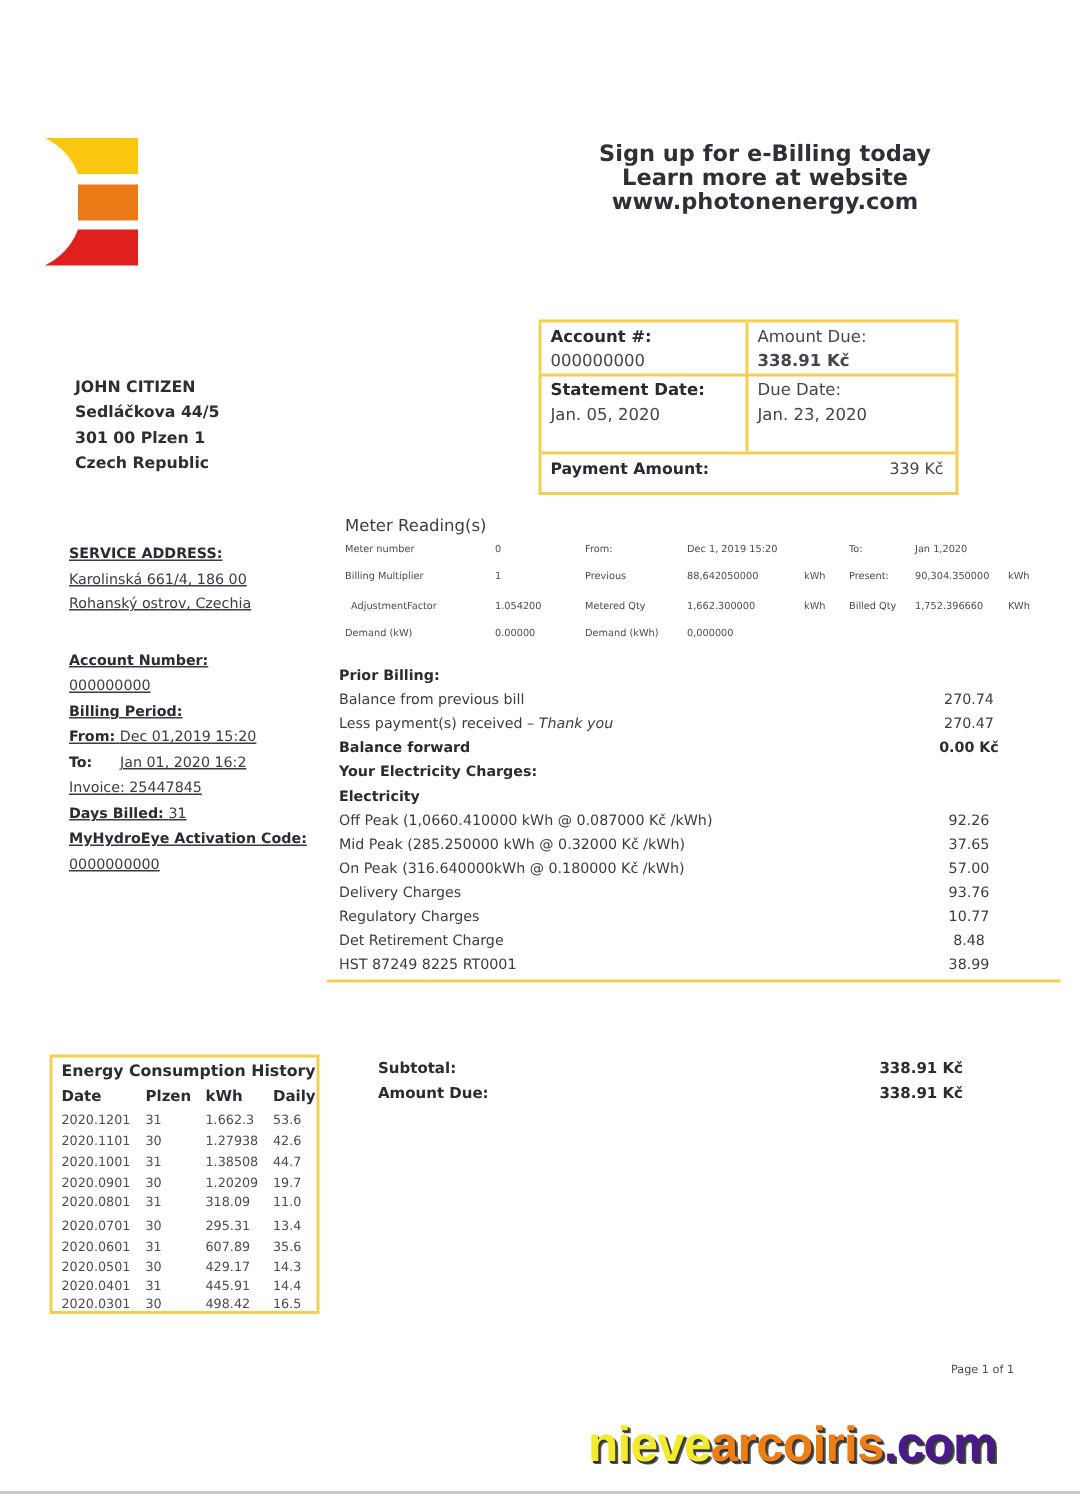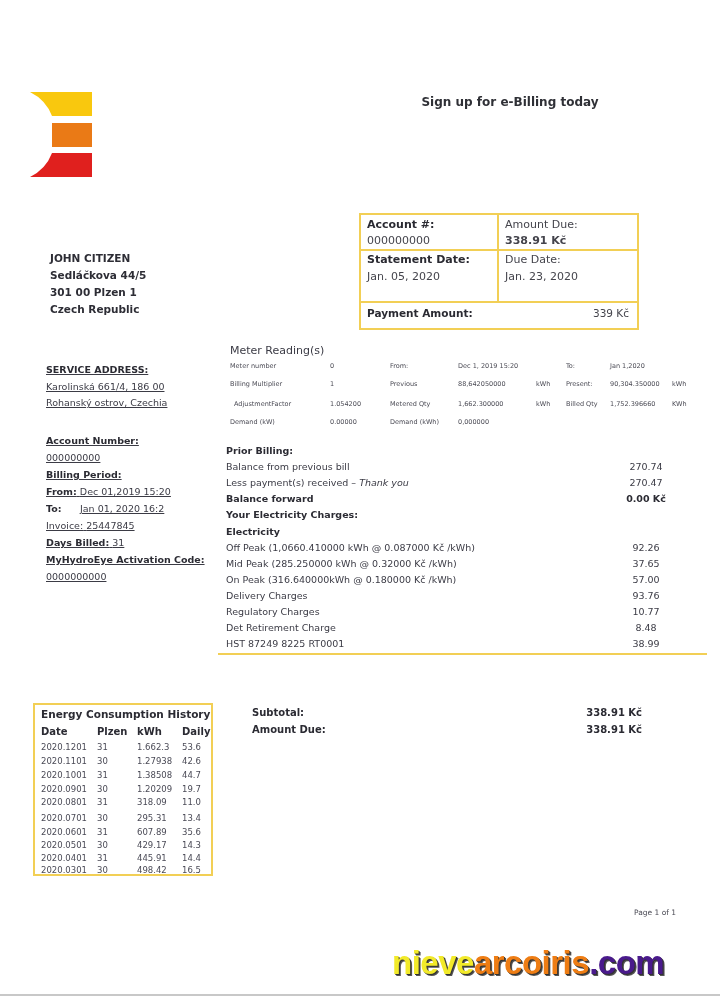--- a/index.html
+++ b/index.html
@@ -5,21 +5,21 @@
   * { margin: 0; padding: 0; box-sizing: border-box; }
   html, body { width: 720px; height: 1000px; background: #ffffff; overflow: hidden; }
   body { position: relative; font-family: "DejaVu Sans", sans-serif; color: #3a3a44; }
   .abs { position: absolute; }
   .bold { font-weight: bold; color: #2b2b33; }
 
   
   .logo { left: 30px; top: 90px; width: 280px; height: 88px; }
   .logo-text { position: absolute; left: 106px; font-family: "Liberation Sans", sans-serif; font-weight: bold; color: #5b5b5f; font-size: 41px; line-height: 41px; letter-spacing: 0.5px; }
 
-  .promo { left: 360px; top: 94px; width: 300px; text-align: center; font-size: 12px; line-height: 16px; color: #2f3036; font-weight: bold; }
+  .promo { left: 360px; top: 94px; width: 300px; text-align: center; font-size: 15px; line-height: 16px; color: #2f3036; font-weight: bold; }
 
   
   .acct-box { left: 359px; top: 213px; width: 280px; height: 117px; border: 2px solid #f2cf55; }
   .acct-box .cell { position: absolute; font-size: 11px; line-height: 16px; }
   .acct-box .lbl { font-weight: bold; color: #2a2a32; }
   .acct-box .val { color: #44444c; }
   .vline { position: absolute; background: #f2cf55; }
   .hline { position: absolute; background: #f2cf55; }
 
   .cust { left: 50px; top: 250px; font-size: 10.5px; line-height: 17px; font-weight: bold; color: #2d2d35; }
@@ -64,20 +64,21 @@
 <div class="abs logo">
   <svg class="abs" style="left:0;top:0" width="100" height="88">
     <path d="M0 2 H62 V26 H22 Q16 10 0 2 Z" fill="#f9c80e"></path>
     <path d="M22 33 H62 V57 H22 Z" fill="#ea7a16"></path>
     <path d="M0 87 Q16 79 22 63 H62 V87 Z" fill="#e0201e"></path>
   </svg>
 </div>
 
 <div class="abs promo">
   <div>Sign up for e-Billing today</div>
+  <div>Learn more at website www.photonenergy.com</div>
 </div>
 
 <div class="abs acct-box">
   <div class="vline" style="left:136px;top:0;width:2px;height:86px"></div>
   <div class="hline" style="left:0;top:34px;width:276px;height:2px"></div>
   <div class="hline" style="left:0;top:86px;width:276px;height:2px"></div>
 
   <div class="cell lbl" style="left:6px;top:2px">Account #:</div>
   <div class="cell val" style="left:6px;top:18px">000000000</div>
   <div class="cell val" style="left:144px;top:2px">Amount Due:</div>

